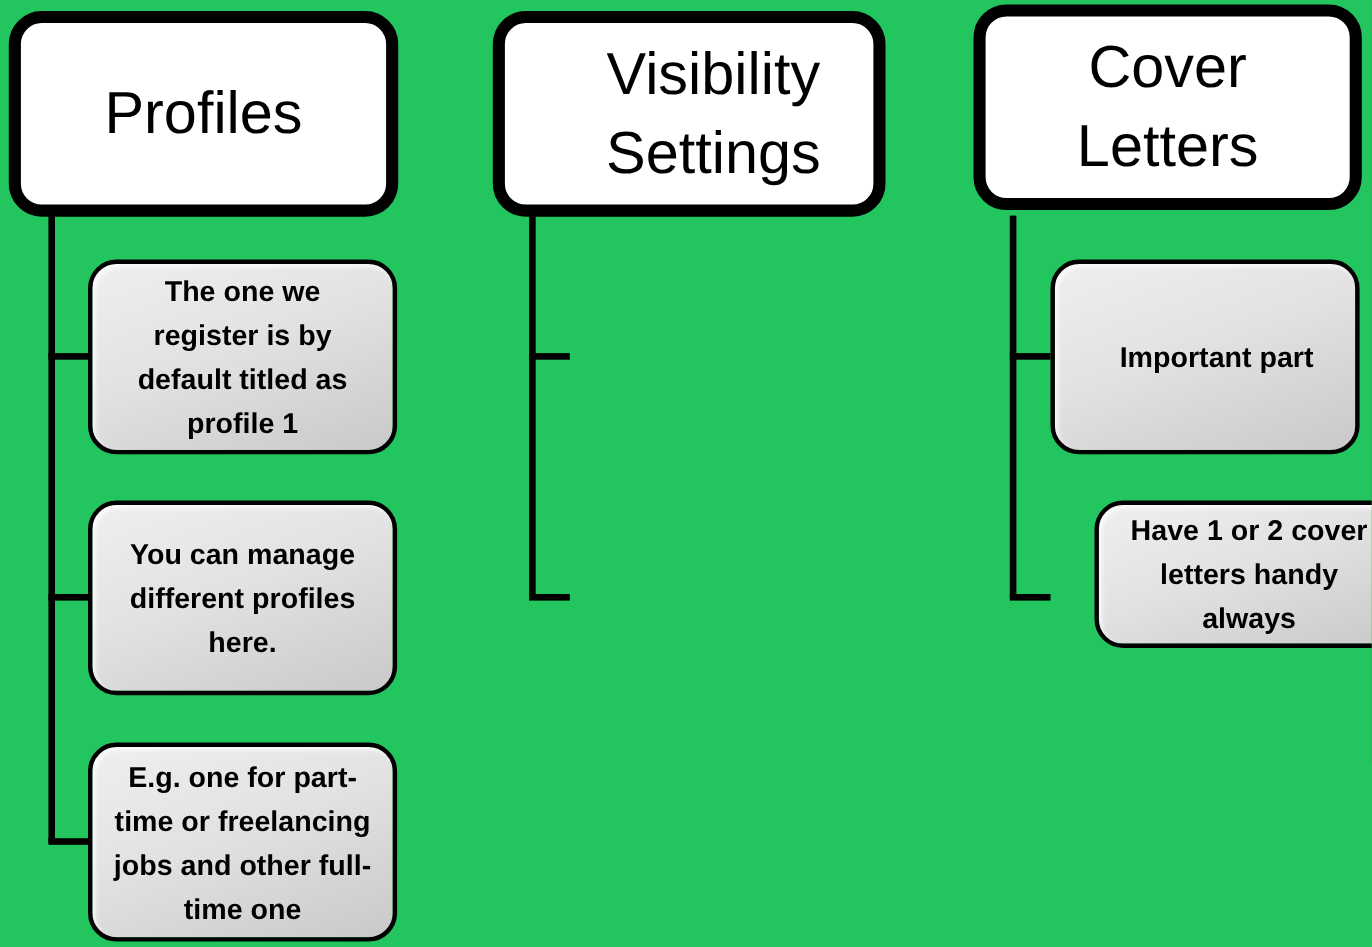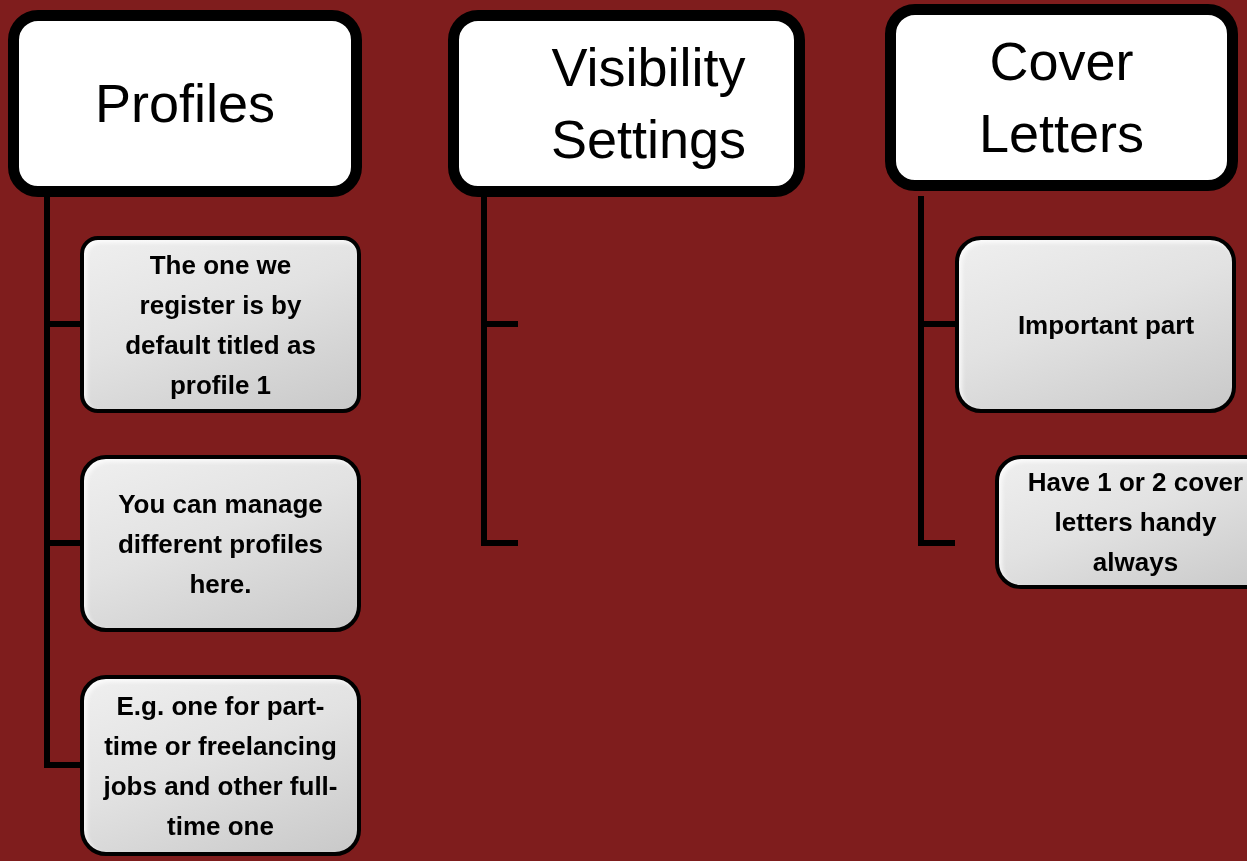--- a/index.html
+++ b/index.html
@@ -5,21 +5,21 @@
   html, body { margin: 0; padding: 0; }
   body {
     width: 1247px; height: 861px;
     background: #808080;
     font-family: "Liberation Sans", sans-serif;
     overflow: hidden;
   }
   .canvas {
     position: relative;
     width: 1247px; height: 861px;
-    background: #7f1d1d;
+    background: #22c55e;
   }
   
   .hdr {
     position: absolute;
     box-sizing: border-box;
     background: #ffffff;
     border: 11px solid #000000;
     border-radius: 30px;
     display: flex; align-items: center; justify-content: center;
     text-align: center;
@@ -42,21 +42,21 @@
     white-space: pre-line;
     padding: 0 6px;
   }
   
   .line {
     position: absolute;
     background: #000000;
   }
   
   #c1h  { left: 8px;   top: 10px;  width: 354px; height: 187px; }
-  #c1b1 { left: 80px;  top: 236px; width: 281px; height: 177px; border-radius: 18px; }
+  #c1b1 { left: 80px;  top: 236px; width: 281px; height: 177px; }
   #c1b2 { left: 80px;  top: 455px; width: 281px; height: 177px; }
   #c1b3 { left: 80px;  top: 675px; width: 281px; height: 181px; }
   #c1v  { left: 44px;  top: 196px; width: 6px;   height: 570px; }
   #c1s1 { left: 44px;  top: 321px; width: 36px;  height: 6px; }
   #c1s2 { left: 44px;  top: 540px; width: 36px;  height: 6px; }
   #c1s3 { left: 44px;  top: 762px; width: 36px;  height: 6px; }
   
   #c2h  { left: 448px; top: 10px;  width: 357px; height: 187px; padding-left: 44px; }
   #c2b1 { left: 518px; top: 236px; width: 280px; height: 177px; }
   #c2b2 { left: 518px; top: 455px; width: 280px; height: 177px; }

